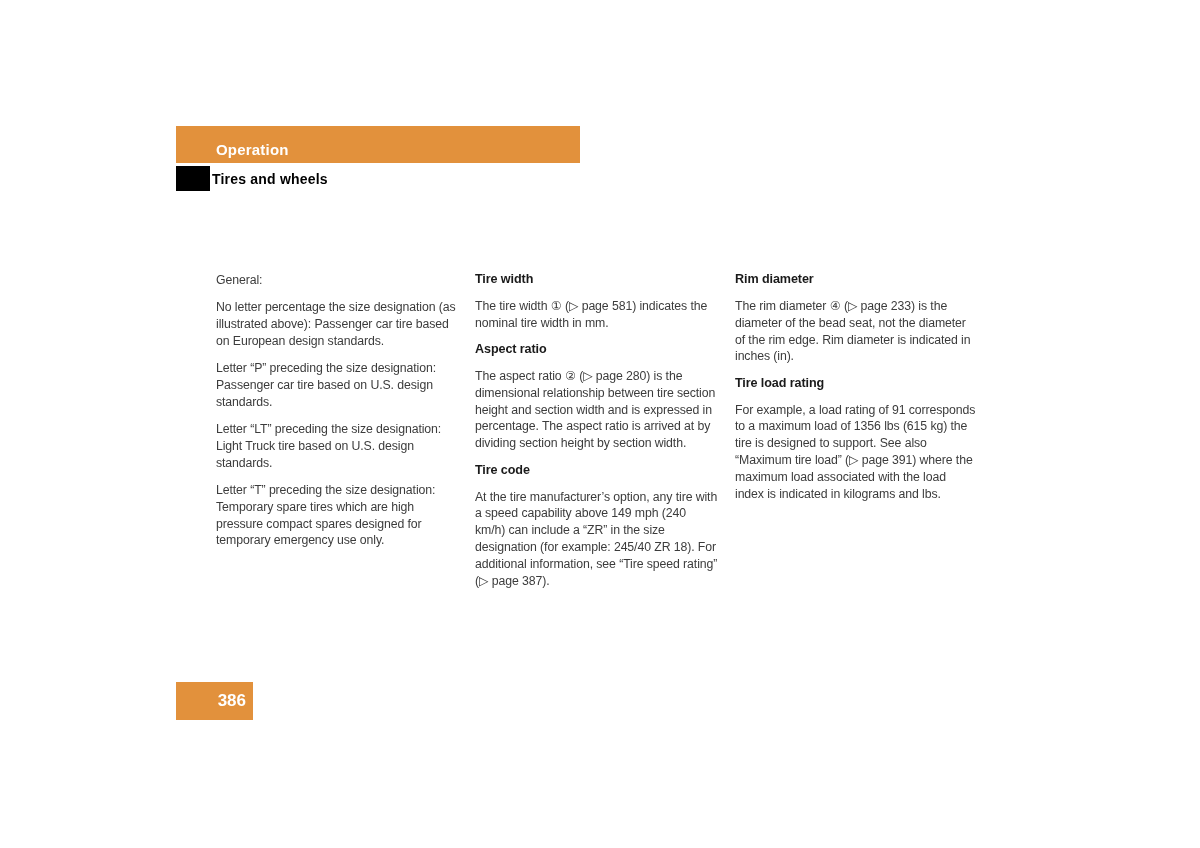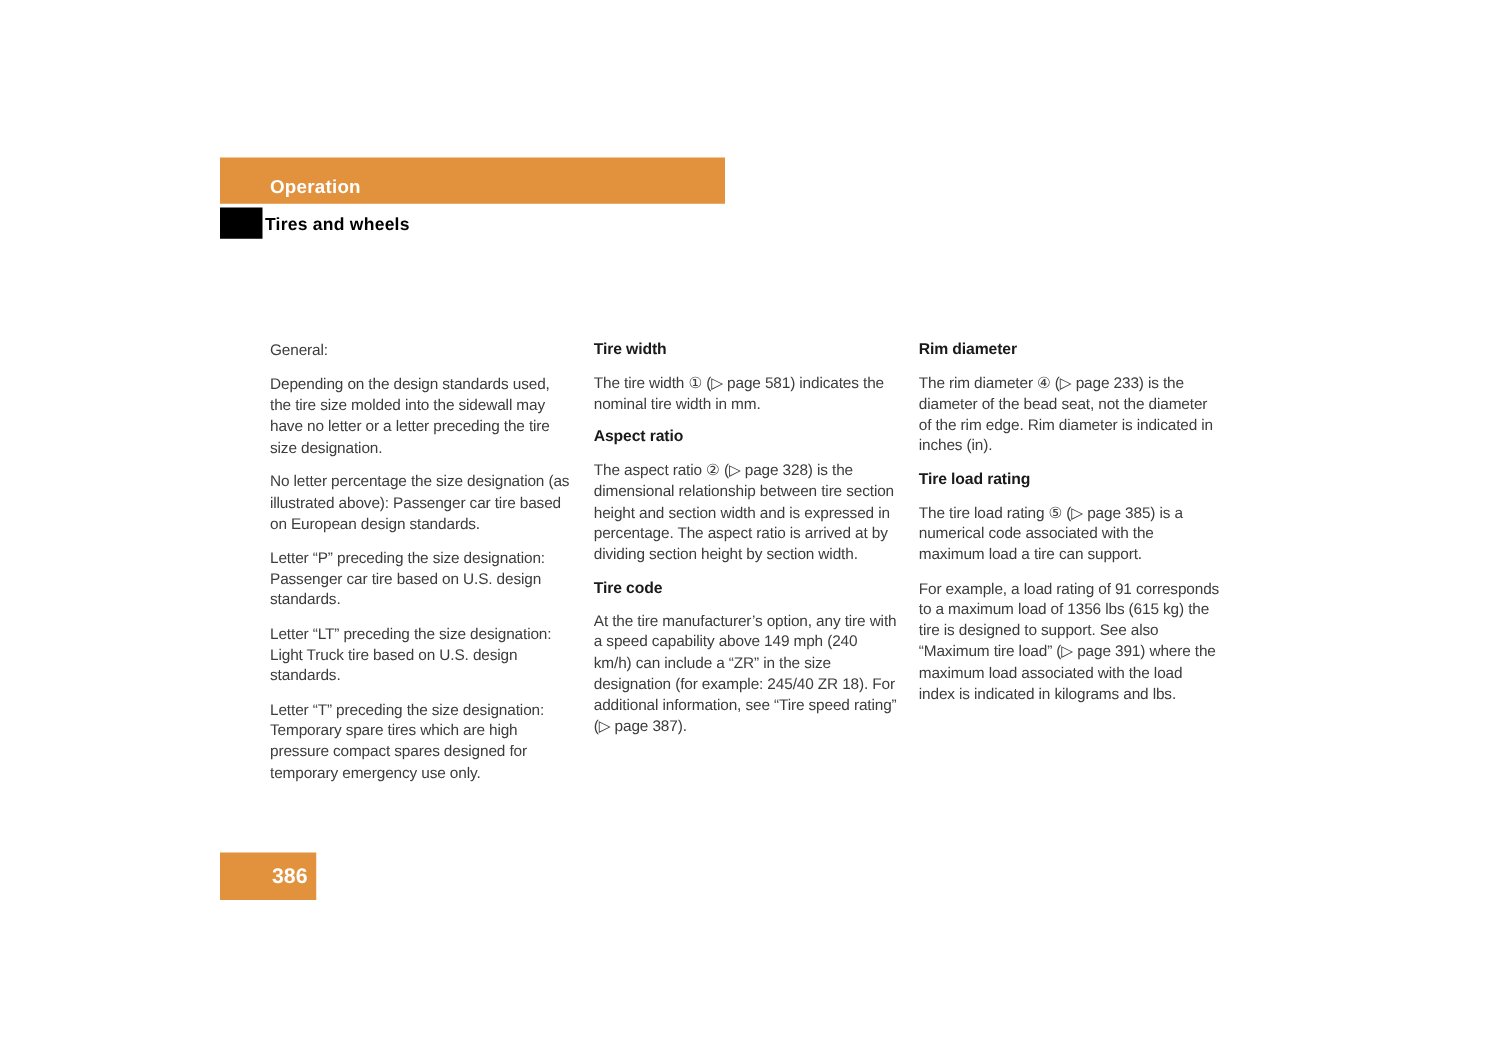--- a/index.html
+++ b/index.html
@@ -111,41 +111,39 @@
     <span class="section-title">Operation</span>
   </div>
 
   <div class="chapter-row">
     <div class="chapter-marker"></div>
     <span class="chapter-title">Tires and wheels</span>
   </div>
 
   <div class="col col-1">
     <p>General:</p>
-    <p>Depending on the design standards used, the tire size molded into the sidewall may have no letter or a letter preceding the tire size designation.</p>
     <p>No letter percentage the size designation (as illustrated above): Passenger car tire based on European design standards.</p>
     <p>Letter “P” preceding the size designation: Passenger car tire based on U.S. design standards.</p>
     <p>Letter “LT” preceding the size designation: Light Truck tire based on U.S. design standards.</p>
     <p>Letter “T” preceding the size designation: Temporary spare tires which are high pressure compact spares designed for temporary emergency use only.</p>
   </div>
 
   <div class="col col-2">
     <h3>Tire width</h3>
     <p>The tire width ① (▷ page 581) indicates the nominal tire width in mm.</p>
     <h3>Aspect ratio</h3>
-    <p>The aspect ratio ② (▷ page 328) is the dimensional relationship between tire section height and section width and is expressed in percentage. The aspect ratio is arrived at by dividing section height by section width.</p>
+    <p>The aspect ratio ② (▷ page 280) is the dimensional relationship between tire section height and section width and is expressed in percentage. The aspect ratio is arrived at by dividing section height by section width.</p>
     <h3>Tire code</h3>
     <p>At the tire manufacturer’s option, any tire with a speed capability above 149 mph (240 km/h) can include a “ZR” in the size designation (for example: 245/40 ZR 18). For additional information, see “Tire speed rating” (▷ page 387).</p>
   </div>
 
   <div class="col col-3">
     <h3>Rim diameter</h3>
     <p>The rim diameter ④ (▷ page 233) is the diameter of the bead seat, not the diameter of the rim edge. Rim diameter is indicated in inches (in).</p>
     <h3>Tire load rating</h3>
-    <p>The tire load rating ⑤ (▷ page 385) is a numerical code associated with the maximum load a tire can support.</p>
     <p>For example, a load rating of 91 corresponds to a maximum load of 1356 lbs (615 kg) the tire is designed to support. See also “Maximum tire load” (▷ page 391) where the maximum load associated with the load index is indicated in kilograms and lbs.</p>
   </div>
 
   <div class="page-number-badge">
     <span>386</span>
   </div>
 
 </div>
 
 </body></html>

